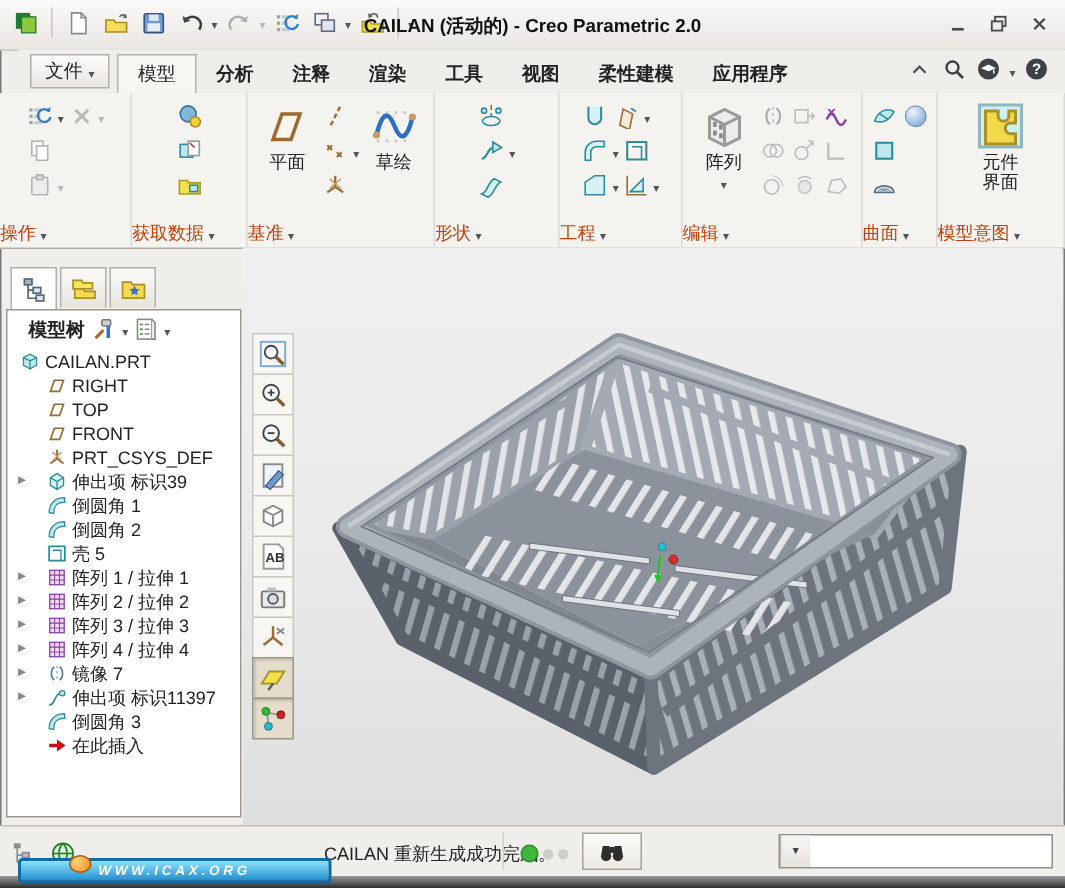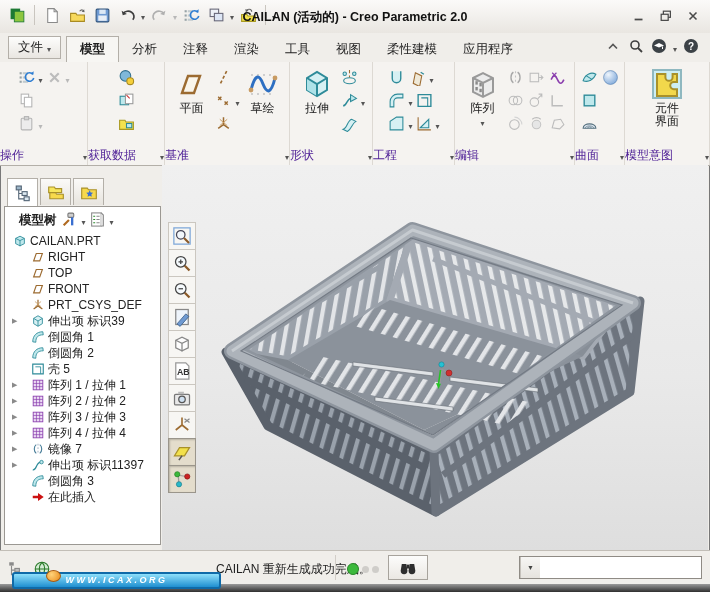--- a/index.html
+++ b/index.html
@@ -19,41 +19,41 @@
   .qat{position:absolute;left:6px;top:4px;display:flex;align-items:center;gap:3px;}
   .qbtn{width:22px;height:22px;display:flex;align-items:center;justify-content:center;border-radius:2px;}
   .qbtn .ic{width:17px;height:17px;}
   .title{position:absolute;left:50%;top:9px;transform:translateX(-50%);
     font-weight:bold;font-size:12.5px;color:#111;white-space:nowrap;}
   .wincontrols{position:absolute;right:8px;top:7px;display:flex;gap:8px;}
   .wbtn{width:19px;height:17px;display:flex;align-items:center;justify-content:center;}
   .wbtn .ic{width:14px;height:14px;}
 
   
-  .tabrow{position:absolute;left:0;top:33px;right:0;height:29px;background:#f0eeea;}
+  .tabrow{position:absolute;left:12px;top:33px;right:0;height:29px;background:#f0eeea;}
   .file-btn{position:absolute;left:8px;top:3px;height:23px;padding:0 9px;
     border:1px solid #b3afa8;background:linear-gradient(#fdfdfc,#e9e6e1);
     display:flex;align-items:center;gap:4px;font-size:12.5px;color:#222;}
   .tabs{position:absolute;left:66px;top:3px;height:26px;display:flex;align-items:flex-end;}
-  .tab{height:25px;padding:0 13px;display:flex;align-items:center;font-size:12.5px;color:#222;}
-  .tab.active{background:#f7f6f3;border:1px solid #b3afa8;border-bottom:none;font-weight:bold;}
+  .tab{height:25px;padding:0 13px;display:flex;align-items:center;font-size:12.5px;color:#222;font-weight:bold;}
+  .tab.active{background:#f7f6f3;border:1px solid #b3afa8;border-bottom:none;font-weight:normal;}
   .tab-utils{position:absolute;right:10px;top:5px;display:flex;align-items:center;gap:5px;}
   .tab-utils .ubtn{width:18px;height:18px;}
   .tab-utils .ic{width:16px;height:16px;}
 
   
   .ribbon{position:absolute;left:0;top:62px;right:0;height:103px;display:flex;
     background:#f5f3f0;border-bottom:1px solid #b3afa8;}
   .rgroup{height:100%;border-right:1px solid #ddd9d3;display:flex;flex-direction:column;box-sizing:border-box;}
   .rg-operations{width:88px}.rg-get_data{width:77px}.rg-datum{width:125px}
   .rg-shapes{width:83px}.rg-engineering{width:82px}.rg-editing{width:120px}
   .rg-surfaces{width:50px}.rg-model_intent{flex:1}
   .rgc{flex:1;display:flex;align-items:flex-start;justify-content:center;padding-top:5px;gap:3px;}
-  .rglabel{height:19px;display:flex;align-items:center;justify-content:space-between;
-    font-size:12px;color:#4c1d95;gap:3px;margin-top:10px;}
+  .rglabel{height:19px;display:flex;align-items:center;justify-content:flex-start;
+    font-size:12px;color:#c2410c;gap:3px;margin-top:10px;}
   .scol{display:flex;flex-direction:column;gap:2px;}
   .rrow{display:flex;align-items:center;gap:2px;height:21px;}
   .sbtn{width:19px;height:19px;display:flex;align-items:center;justify-content:center;}
   .sbtn .ic{width:17px;height:17px;}
   .bigbtn{display:flex;flex-direction:column;align-items:center;font-size:12px;color:#222;
     padding:1px 4px;}
   .bigbtn .ic{width:32px;height:32px;}
   .bigbtn .blab{margin-top:2px;white-space:pre-line;text-align:center;line-height:1.1;}
 
   
@@ -428,30 +428,20 @@
           <span class="blab">草绘</span>
         </button>
       </div>
       <div class="rglabel">
         <span>基准</span>
         <span class="caret"></span>
       </div>
     </div>
     <div class="rgroup rg-shapes">
       <div class="rgc">
-        <button class="bigbtn">
-          <span class="ic" style="width: 32px; height: 32px;">
-            <svg viewBox="0 0 16 16">
-              <path d="M3,5l5,-3l5,3v6l-5,3l-5,-3z" fill="#d6f0f3" stroke="#2e8b99"></path>
-              <path d="M3,5l5,3v6l-5,-3z" fill="#aee2e8"></path>
-              <path d="M3,5l5,3l5,-3M8,8v6" fill="none" stroke="#2e8b99"></path>
-            </svg>
-          </span>
-          <span class="blab">拉伸</span>
-        </button>
         <div class="scol">
           <div class="rrow">
             <button class="sbtn">
               <span class="ic" style="width: 17px; height: 17px;">
                 <svg viewBox="0 0 16 16">
                   <path d="M8,1v7" stroke="#9c6b31" stroke-dasharray="3,2"></path>
                   <ellipse cx="8" cy="11" rx="5.5" ry="2.8" fill="none" stroke="#2e8b99"></ellipse>
                   <circle cx="3.5" cy="4.5" r="1.6" fill="#bfe8ec" stroke="#2e8b99"></circle>
                   <circle cx="12.5" cy="4.5" r="1.6" fill="#bfe8ec" stroke="#2e8b99"></circle>
                 </svg>

